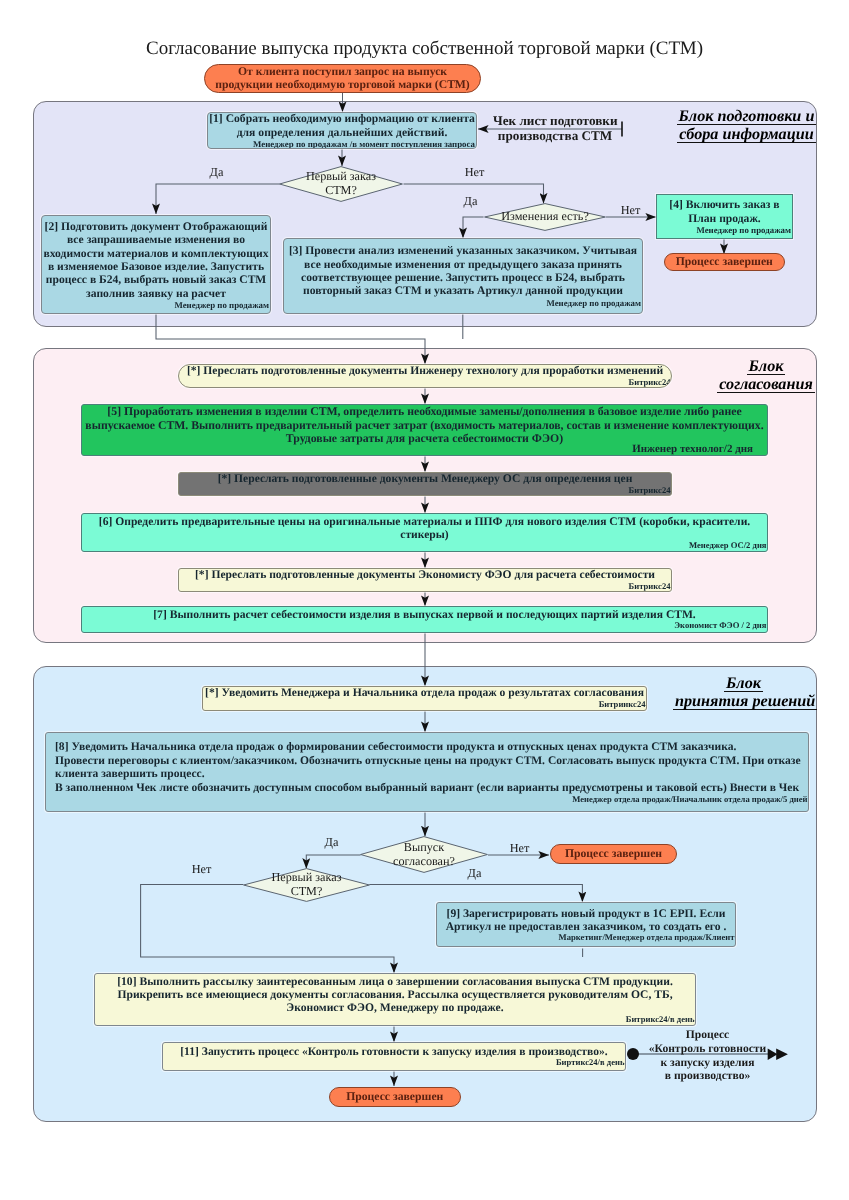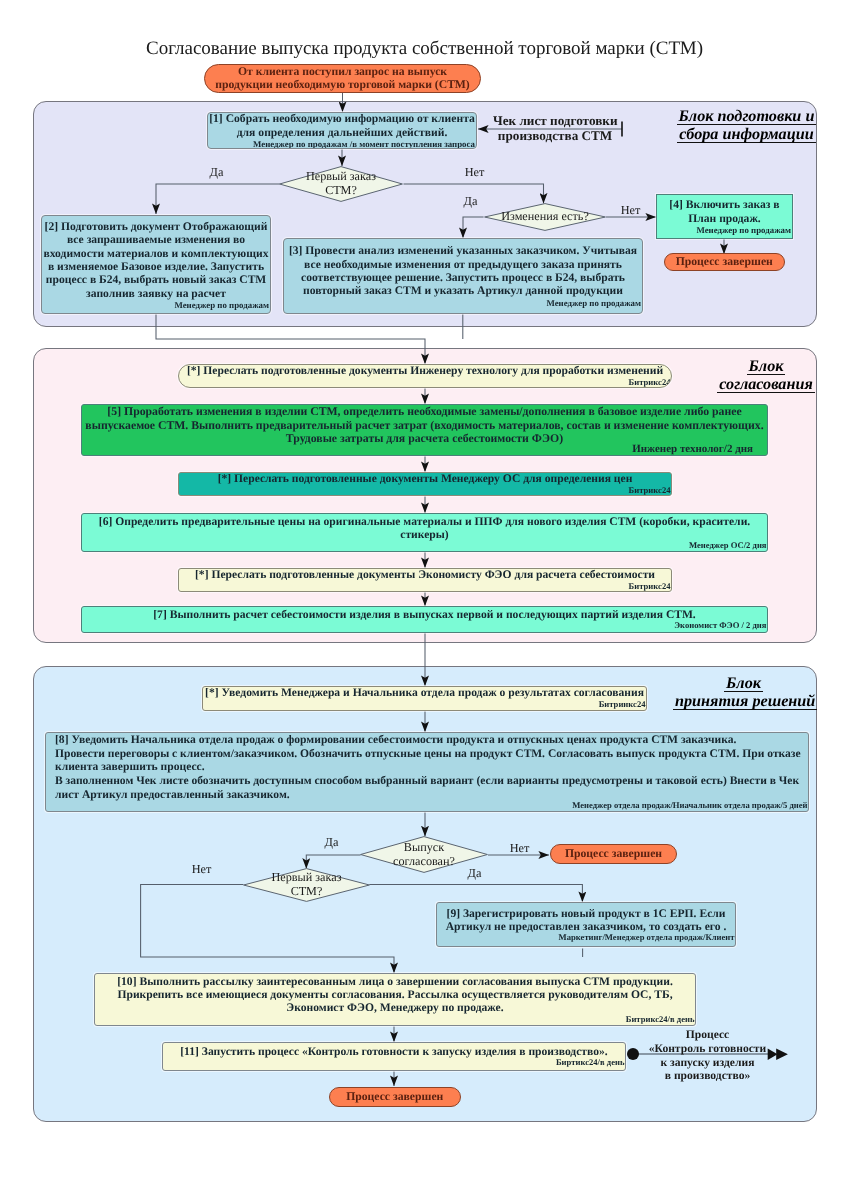--- a/index.html
+++ b/index.html
@@ -193,21 +193,21 @@
 
   <div class="node" style="left:81px;top:404px;width:687px;height:52px;background:#22c55e;border:1.3px solid #4d807a;box-shadow:0 0 0 1px rgba(255,255,255,.45);border-radius:3px;">
     <div class="t" style="font-size:11.78px;line-height:13.3px;">
       <div>[5] Проработать изменения в изделии СТМ, определить необходимые замены/дополнения в базовое изделие либо ранее</div>
       <div>выпускаемое СТМ. Выполнить предварительный расчет затрат (входимость материалов, состав и изменение комплектующих.</div>
       <div>Трудовые затраты для расчета себестоимости ФЭО)</div>
     </div>
     <div class="s" style="font-size:11px;line-height:9.4px;padding-right:14px;">Инженер технолог/2 дня</div>
   </div>
 
-  <div class="node" style="left:178px;top:472px;width:494px;height:24px;background:#14b8a6;border:1.5px solid #8c8a78;box-shadow:0 0 0 1px rgba(255,255,255,.55);border-radius:3px;">
+  <div class="node" style="left:178px;top:472px;width:494px;height:24px;background:#737373;border:1.5px solid #8c8a78;box-shadow:0 0 0 1px rgba(255,255,255,.55);border-radius:3px;">
     <div class="t" style="font-size:11.6px;line-height:12.5px;">
       <div>[*] Переслать подготовленные документы Менеджеру ОС для определения цен</div>
     </div>
     <div class="s" style="font-size:8.62px;line-height:9.4px;padding-right:0.5px;">Битрикс24</div>
   </div>
 
   <div class="node" style="left:81px;top:513px;width:687px;height:39px;background:#7bfbd5;border:1.3px solid #4d807a;box-shadow:0 0 0 1px rgba(255,255,255,.45);border-radius:3px;">
     <div class="t" style="font-size:11.6px;line-height:13.3px;">
       <div>[6] Определить предварительные цены на оригинальные материалы и ППФ для нового изделия СТМ (коробки, красители.</div>
       <div>стикеры)</div>
@@ -235,21 +235,20 @@
     </div>
     <div class="s" style="font-size:8.62px;line-height:9.4px;padding-right:0.5px;">Битринкс24</div>
   </div>
 
   <div class="node left shadow" style="left:45px;top:732px;width:764px;height:80px;background:#aad8e4;border-radius:3px;padding-left:9px;">
     <div class="t" style="font-size:11.58px;line-height:13.65px;">
       <div>[8] Уведомить Начальника отдела продаж о формировании себестоимости продукта и отпускных ценах продукта СТМ заказчика.</div>
       <div>Провести переговоры с клиентом/заказчиком. Обозначить отпускные цены на продукт СТМ. Согласовать выпуск продукта СТМ. При отказе</div>
       <div>клиента завершить процесс.</div>
       <div>В заполненном Чек листе обозначить доступным способом выбранный вариант (если варианты предусмотрены и таковой есть) Внести в Чек</div>
-      <div>лист Артикул предоставленный заказчиком.</div>
     </div>
     <div class="s" style="font-size:8.62px;line-height:9.4px;padding-right:0.5px;">Менеджер отдела продаж/Ниачальник отдела продаж/5 дней</div>
   </div>
 
   <div class="dia" style="left:360px;top:836px;width:128px;height:37px;">
     <svg width="128" height="37" viewBox="0 0 128 37">
       <polygon points="64,0.6 127.4,18.5 64,36.4 0.6,18.5" fill="#f0f6e8" stroke="#5a6470" stroke-width="1"></polygon>
     </svg>
     <div class="dtxt" style="font-size:12.2px;line-height:13.6px;">
       <div>Выпуск</div>

